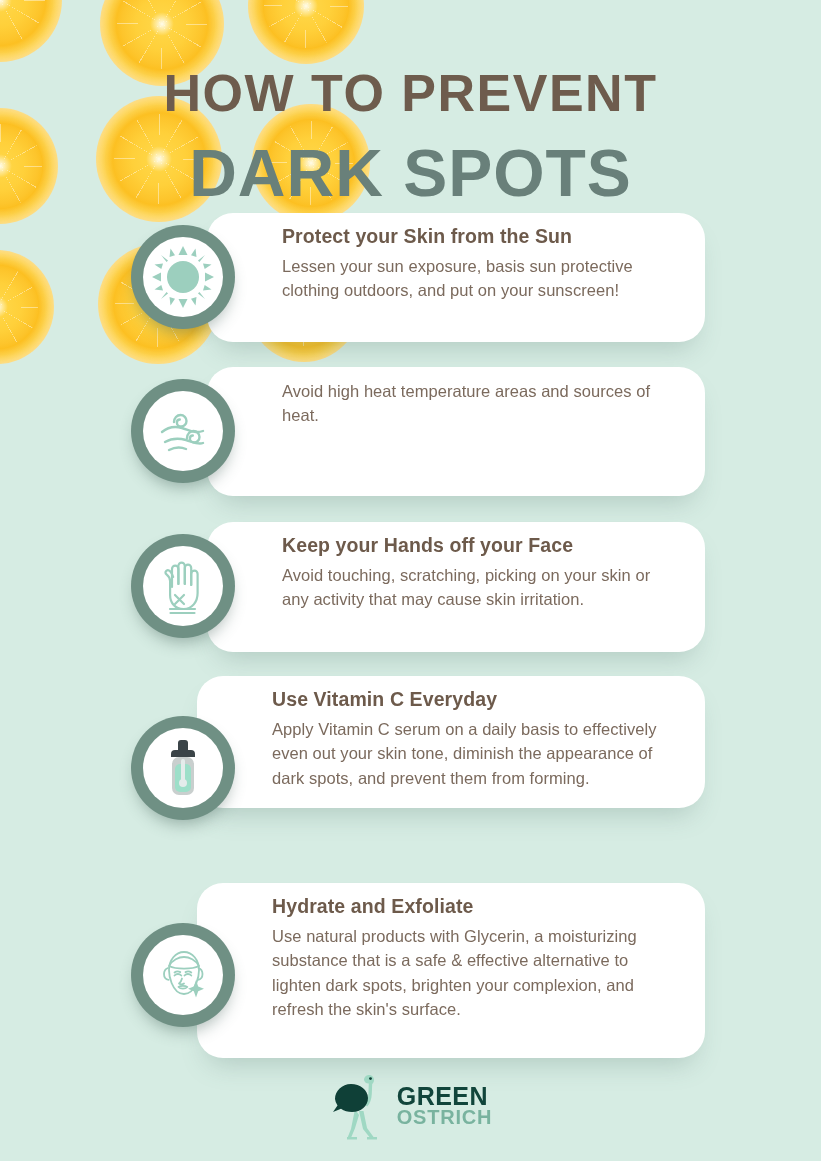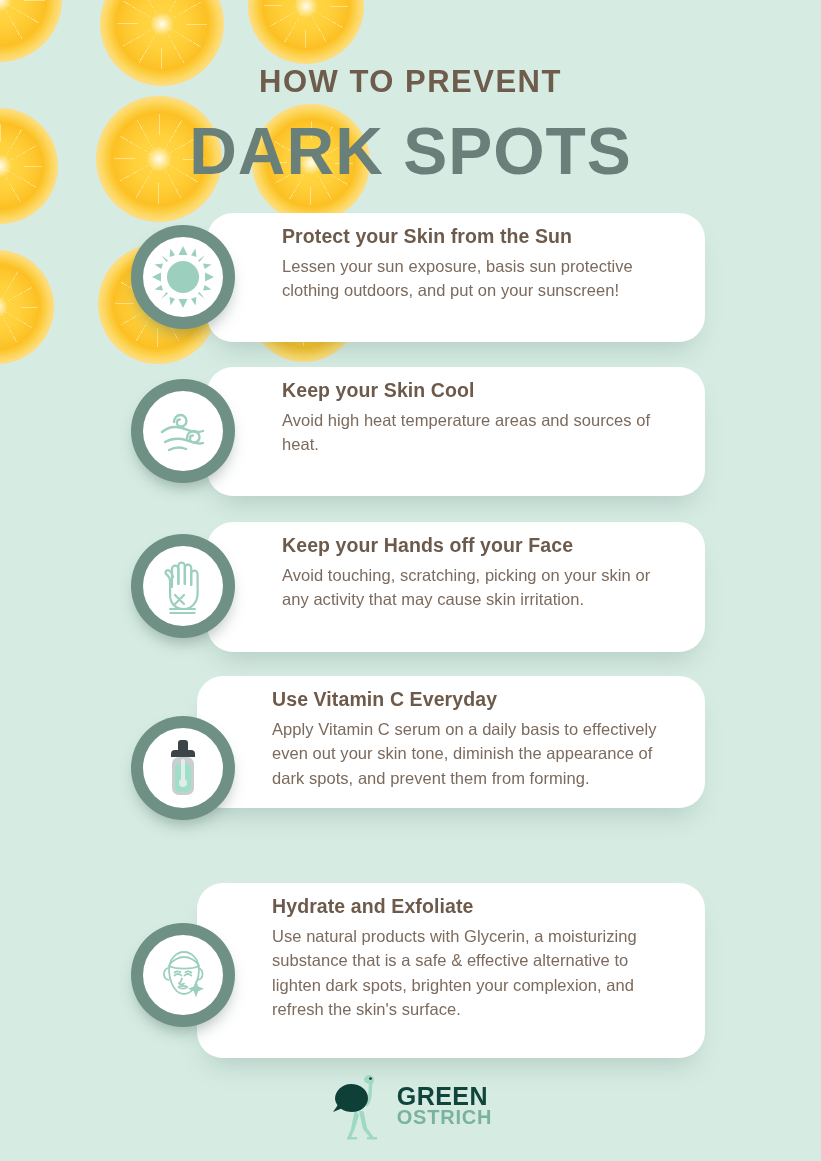--- a/index.html
+++ b/index.html
@@ -49,21 +49,21 @@
 
   
   #title-block {
     position: absolute;
     left: 0; top: 66px;
     width: 821px;
     text-align: center;
     z-index: 5;
   }
   #title-top {
-    font-size: 31px;
+    font-size: 52px;
     font-weight: 700;
     letter-spacing: 1.5px;
     color: #6e5c4d;
     line-height: 1.05;
   }
   #title-main {
     font-size: 66px;
     font-weight: 800;
     letter-spacing: 1px;
     color: #69807a;
@@ -199,21 +199,20 @@
           <polygon points="4.5,45.5 13,46.5 11.3,41"></polygon>
           <polygon points="61.5,20.5 53,19.5 54.7,25"></polygon>
           <polygon points="61.5,45.5 53,46.5 54.7,41"></polygon>
         </g>
       </svg>
     </div>
   </div>
 
   <div class="card" style="left:207px; top:367px; width:498px; height:129px;">
     <div class="card-body">
-      <div class="card-title">Keep your Skin Cool</div>
       <div class="card-text">Avoid high heat temperature areas and sources of heat.</div>
     </div>
   </div>
   <div class="badge" style="left:131px; top:379px;">
     <div class="pointer"></div>
     <div class="ring"></div>
     <div class="inner">
       <svg width="62" height="62" viewBox="0 0 62 62" fill="none" stroke="#9ccfbe" stroke-width="2.4" stroke-linecap="round">
         <path d="M22 22c0-4 3-7 6.5-7s6 2.8 6 6-2.6 5.5-5.2 5.5-4.4-1.8-4.4-3.8 1.4-3.2 2.9-3.2"></path>
         <path d="M35 38c0-4 3-7 6.5-7s6 2.8 6 6-2.6 5.5-5.2 5.5-4.4-1.8-4.4-3.8 1.4-3.2 2.9-3.2"></path>

